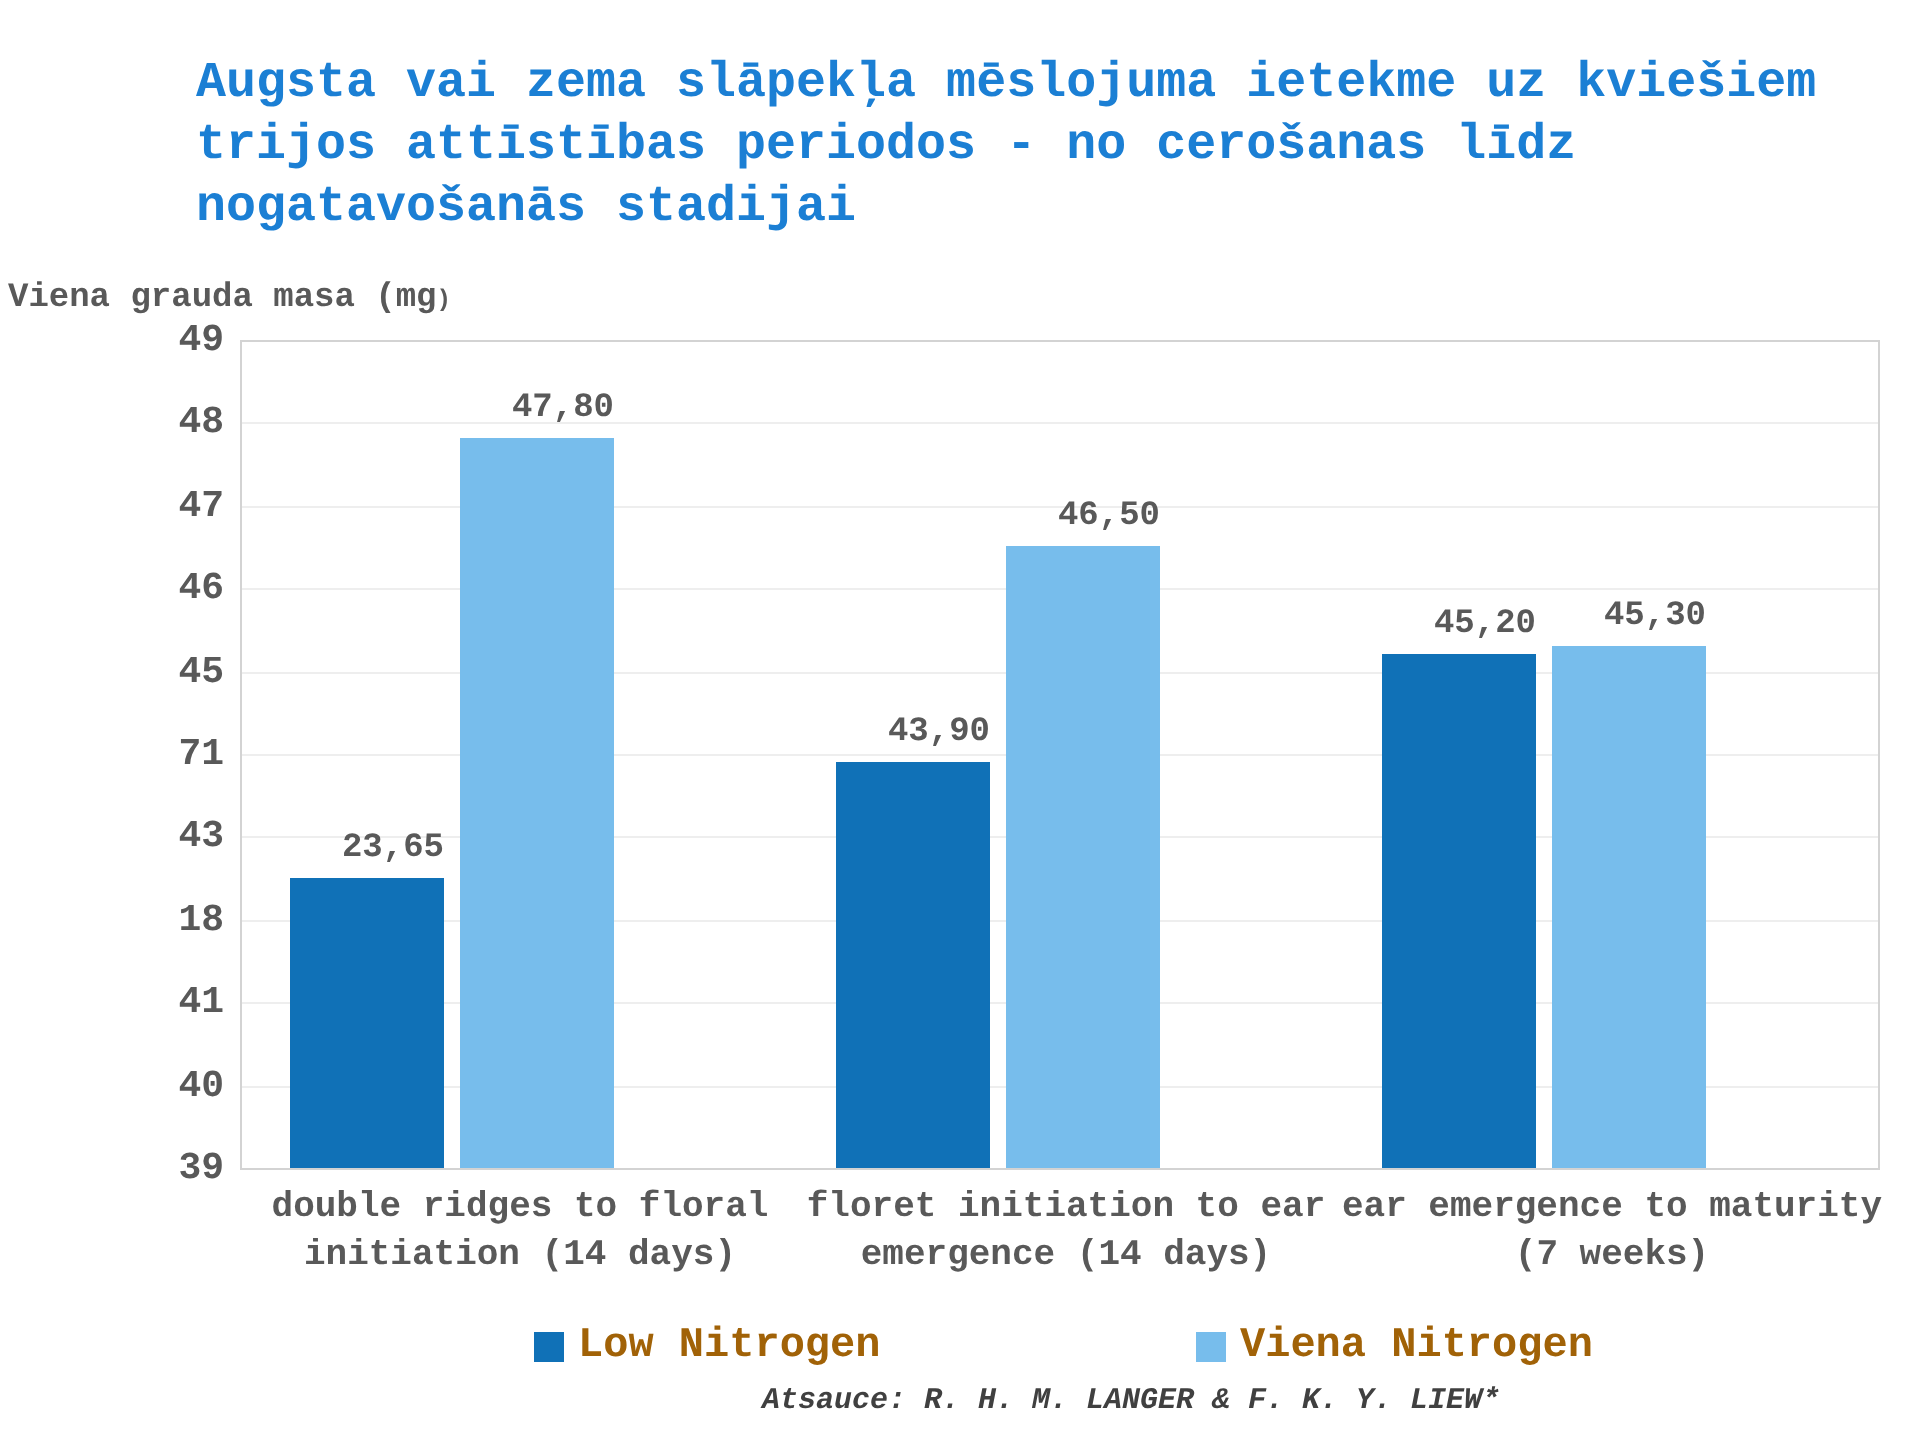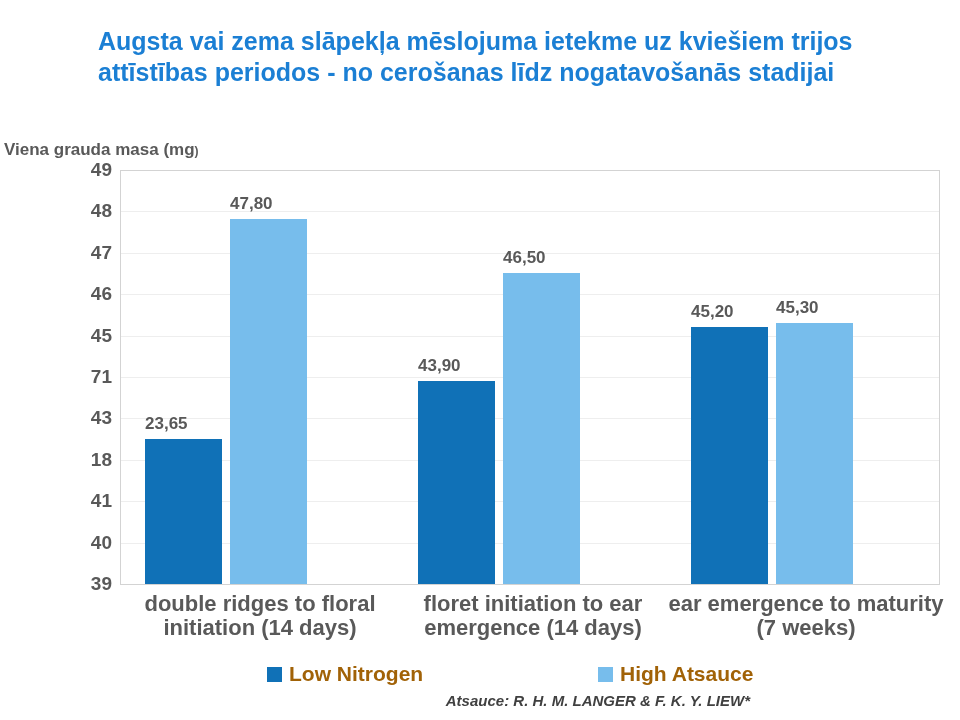--- a/index.html
+++ b/index.html
@@ -12,20 +12,21 @@
     background: #ffffff;
     font-family: "Liberation Sans", sans-serif;
     overflow: hidden;
     position: relative;
   }
   #page {
     position: absolute;
     left: 0; top: 0;
     width: 768px;
     height: 720px;
+    font-family: Liberation Mono, monospace;
   }
   
   #chart-title {
     position: absolute;
     left: 98px;
     top: 26px;
     width: 830px;
     color: #1b7fd4;
     font-size: 25px;
     font-weight: bold;
@@ -94,36 +95,36 @@
     position: absolute;
     bottom: 0;
   }
   .bar.low  { background: #1071b7; }
   .bar.high { background: #77bdec; }
   .bar-label {
     position: absolute;
     color: #595959;
     font-size: 17px;
     font-weight: bold;
-    text-align: left;
+    text-align: right;
     white-space: nowrap;
   }
   
   #x-labels {
     position: absolute;
     left: 120px;
     top: 592px;
     width: 820px;
     height: 60px;
   }
   .x-label {
     position: absolute;
     top: 0;
     color: #595959;
-    font-size: 22px;
+    font-size: 18px;
     font-weight: bold;
     line-height: 24px;
     text-align: center;
   }
   
   #legend {
     position: absolute;
     left: 120px;
     top: 662px;
     width: 820px;
@@ -218,19 +219,19 @@
     <div class="x-label" style="left:546px; width:280px;">ear emergence to maturity (7 weeks)</div>
   </div>
 
   <div id="legend">
     <div class="legend-item" style="left:147px;">
       <span class="legend-swatch" style="background:#1071b7"></span>
       <span class="legend-text">Low Nitrogen</span>
     </div>
     <div class="legend-item" style="left:478px;">
       <span class="legend-swatch" style="background:#77bdec"></span>
-      <span class="legend-text">High Atsauce</span>
+      <span class="legend-text">Viena Nitrogen</span>
     </div>
   </div>
 
   <div id="source-note">Atsauce: R. H. M. LANGER &amp; F. K. Y. LIEW*</div>
 
 </div>
 
 </body></html>

